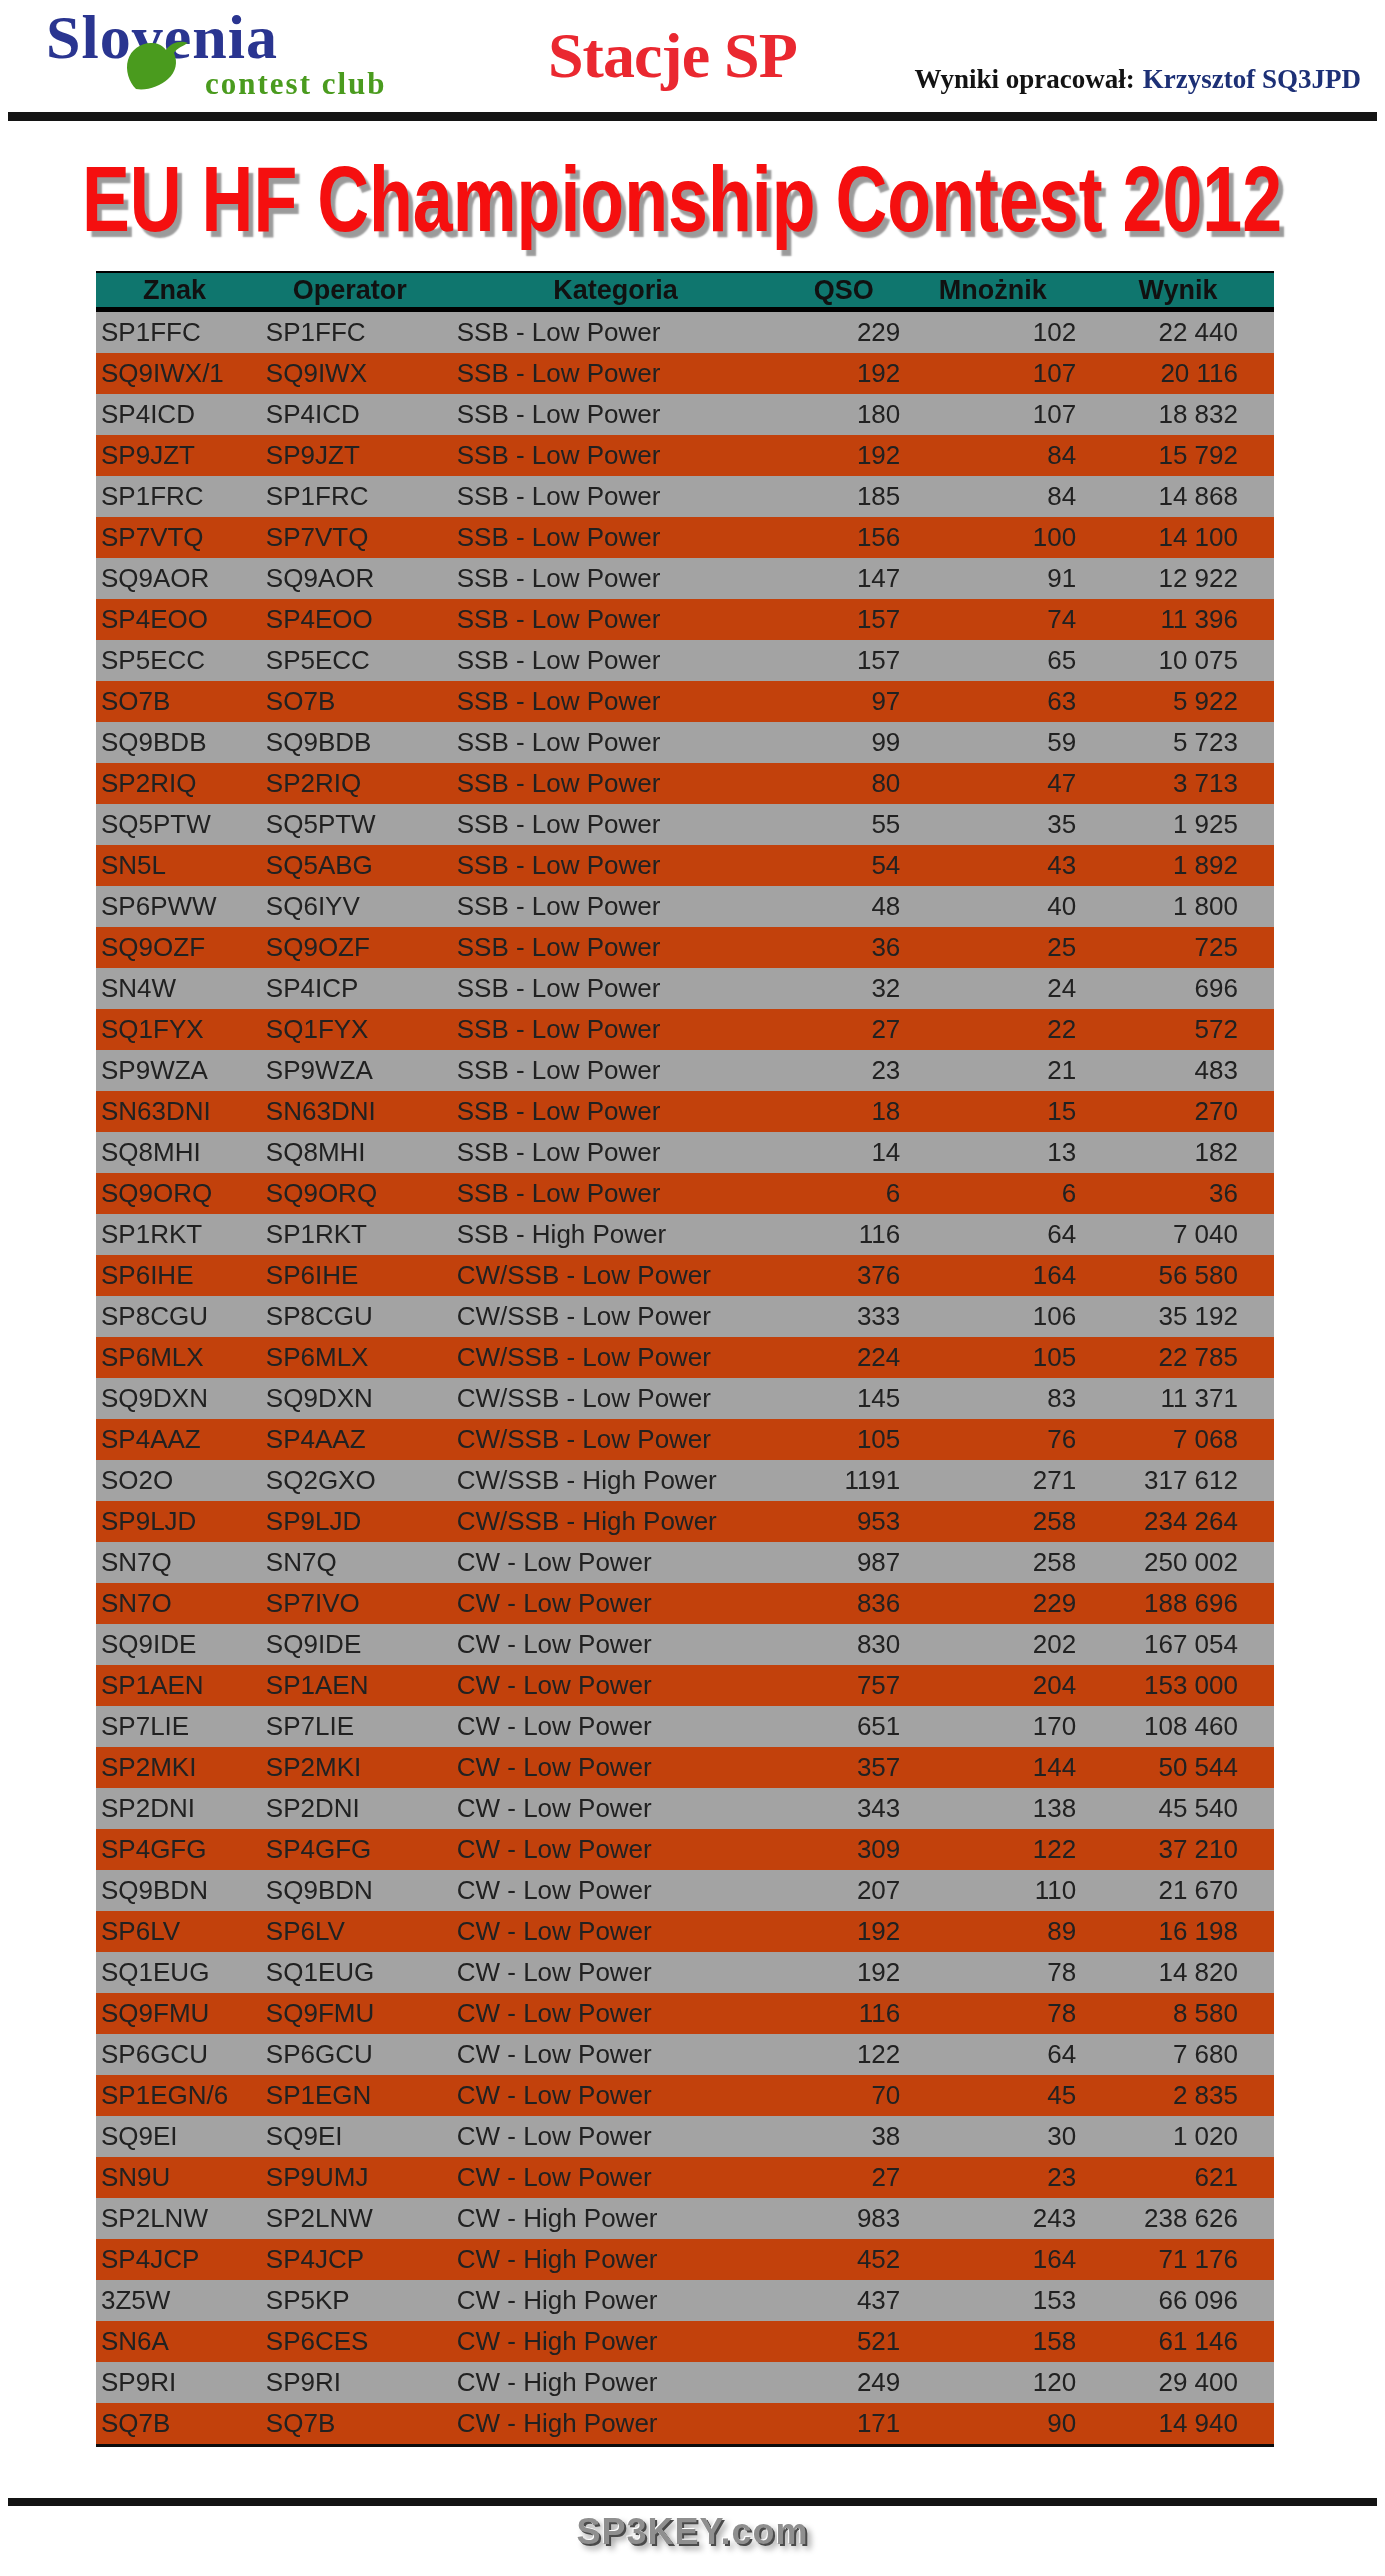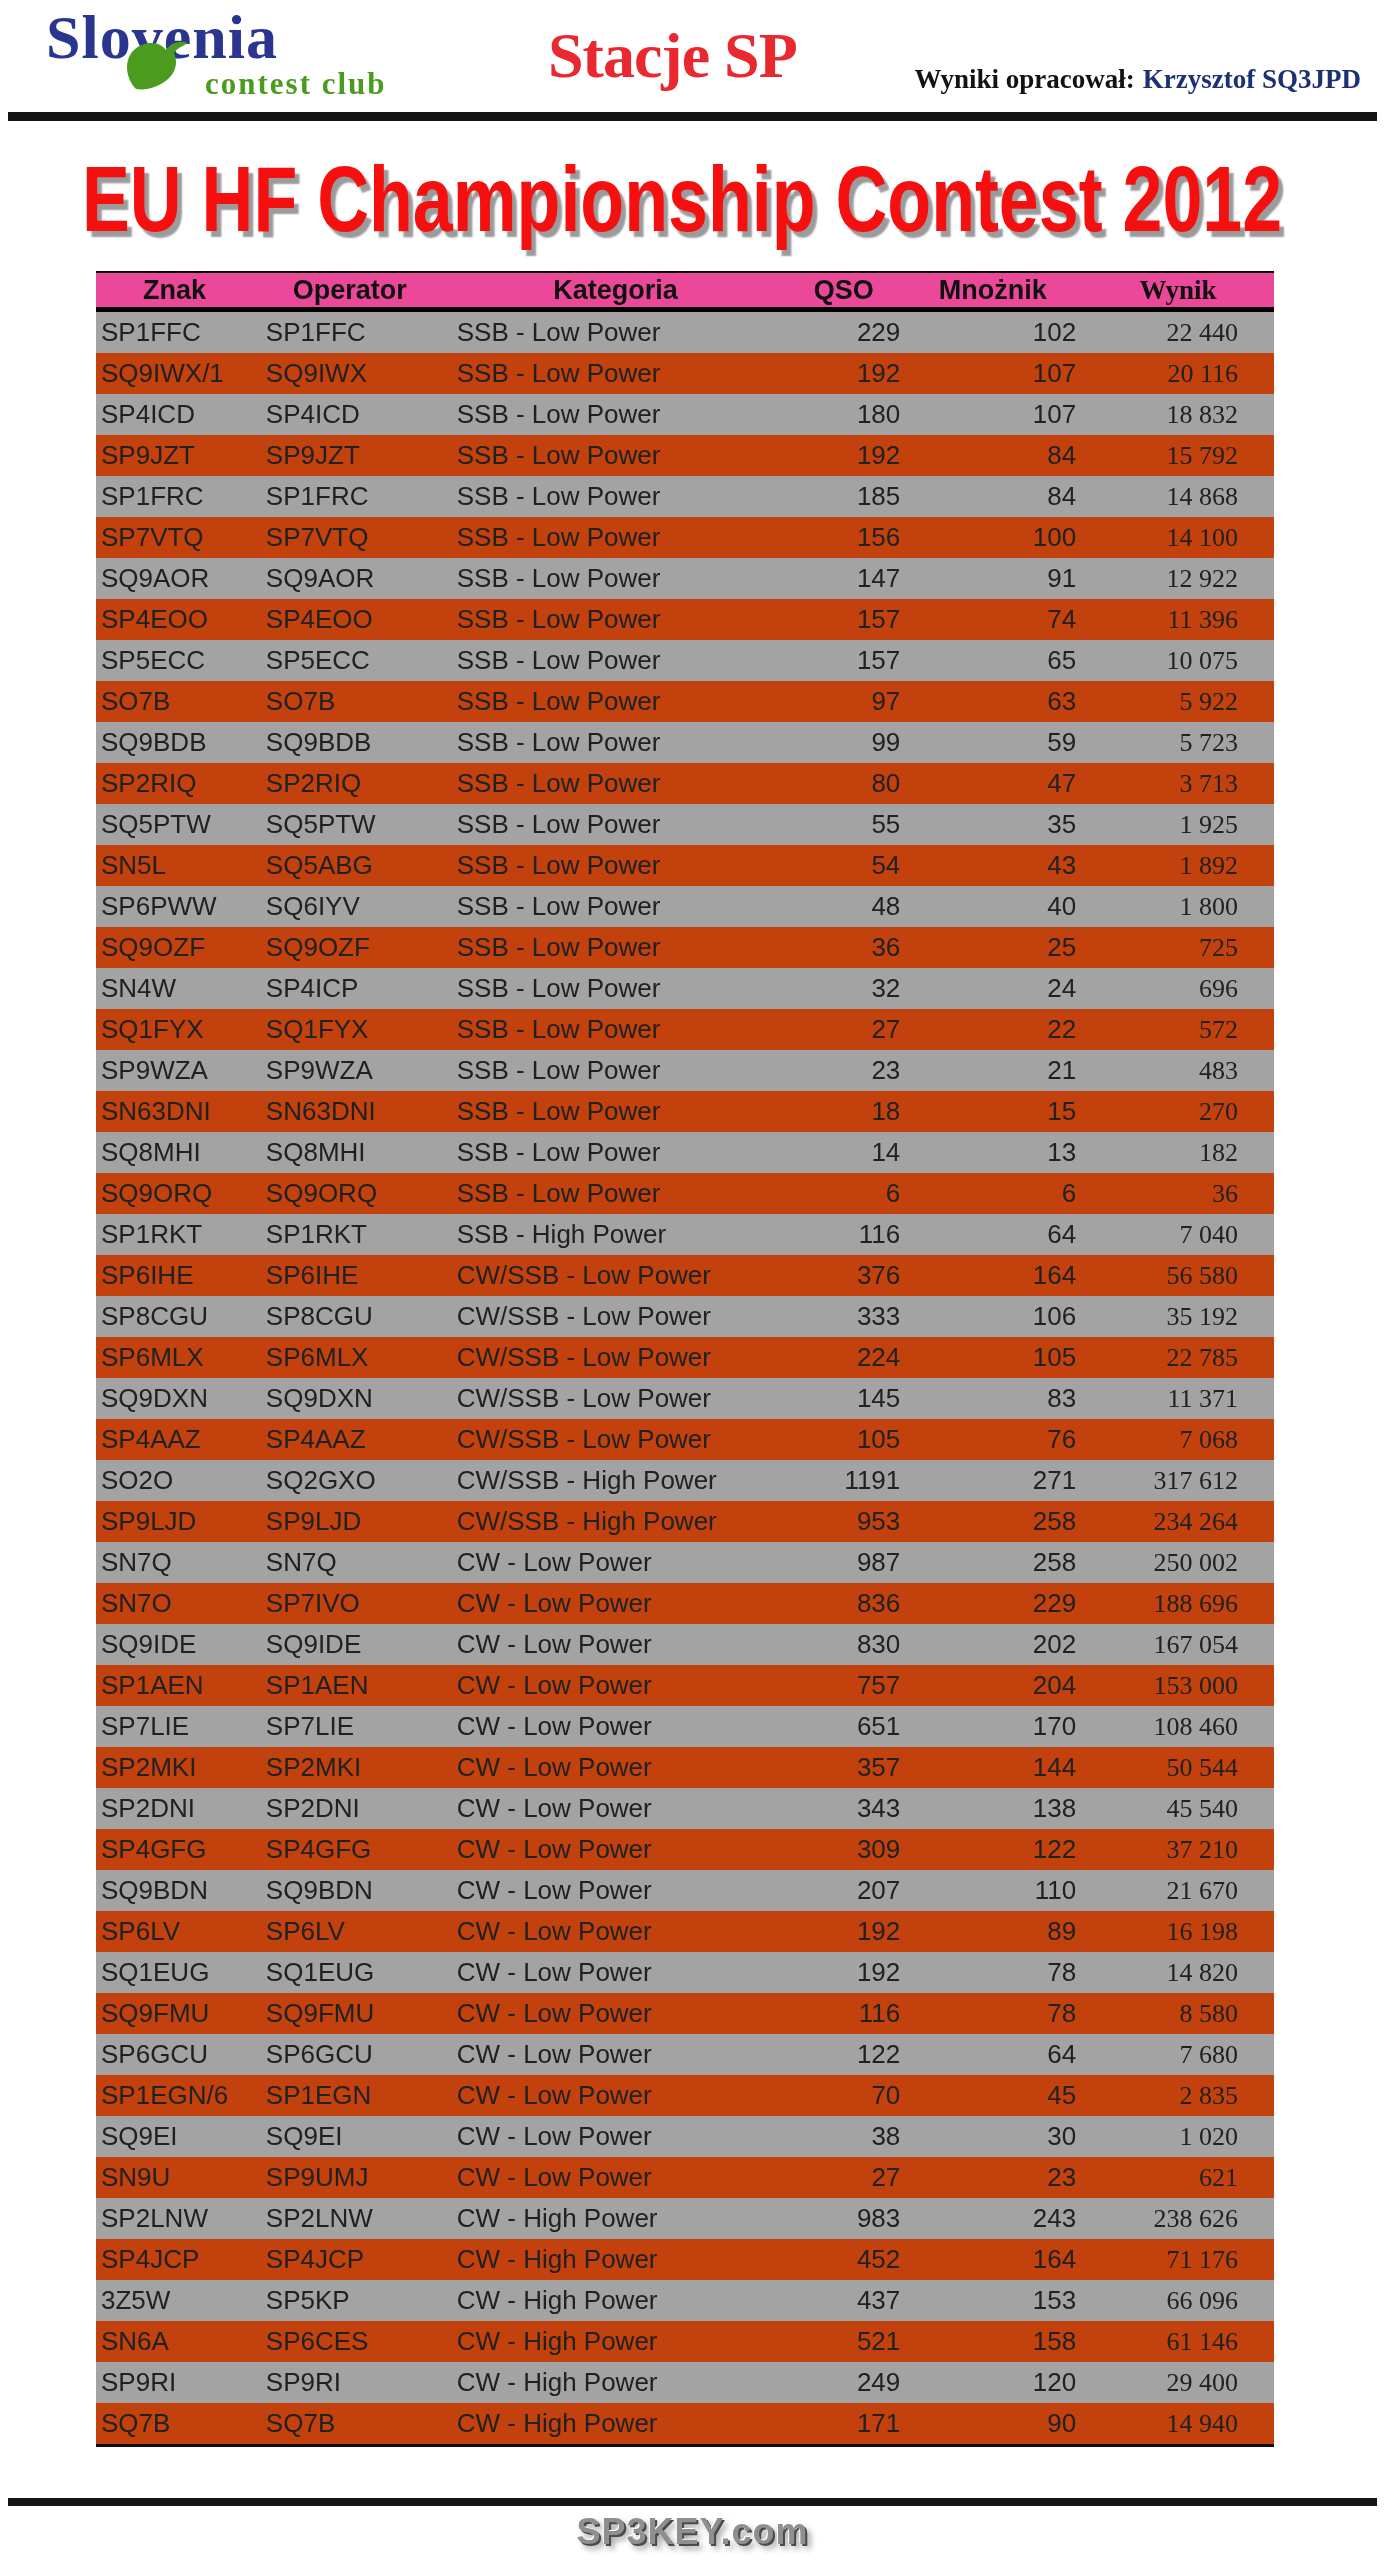--- a/index.html
+++ b/index.html
@@ -36,33 +36,33 @@
   
   .title{
     position:absolute;left:82px;top:149px;margin:0;line-height:1.1;white-space:nowrap;
     font-size:92px;font-weight:bold;color:#f50f0f;
     transform:scaleX(0.78);transform-origin:0 50%;
     text-shadow:6px 6px 2px #9b9b9b;
   }
   
   .results-table{position:absolute;left:96px;top:271px;width:1178px;}
   .thead{
-    display:flex;align-items:center;height:34px;background:#ec4899;
+    display:flex;align-items:center;height:34px;background:#0f766e;
     border-top:2px solid #000;border-bottom:5px solid #000;
   }
   .th{
     box-sizing:border-box;text-align:center;font-weight:bold;font-size:27px;color:#111;
     white-space:nowrap;
   }
   .tbody{border-bottom:3px solid #0c0c0c;}
   .tr{display:flex;align-items:center;height:41px;background:#a3a3a3;}
   .tr.stripe{background:#c2410c;}
   .td{box-sizing:border-box;font-size:26px;color:#212121;white-space:nowrap;overflow:hidden;}
   .c0{width:157px;} .c1{width:194px;} .c2{width:338px;}
-  .c3{width:119px;} .c4{width:179px;} .c5{width:192px;font-family:Liberation Serif, serif;}
+  .c3{width:119px;} .c4{width:179px;} .c5{width:192px;}
   .td.c0{padding-left:5px;} .td.c1{padding-left:13px;} .td.c2{padding-left:10px;}
   .td.c3,.td.c4,.td.c5{text-align:right;}
   .td.c3{padding-right:3px;} .td.c4{padding-right:6px;} .td.c5{padding-right:36px;}
   
   .bottom-rule{position:absolute;left:8px;top:2498px;width:1369px;height:8px;background:#141414;}
   .footer-site{
     position:absolute;left:0;top:2514px;width:100%;text-align:center;line-height:1;
     font-weight:bold;font-size:36px;letter-spacing:1px;color:#8f8f8f;
     text-shadow:-1px -1px 0 #ffffff,2px 2px 0 #4a4a4a,5px 5px 6px #9a9a9a;
   }

